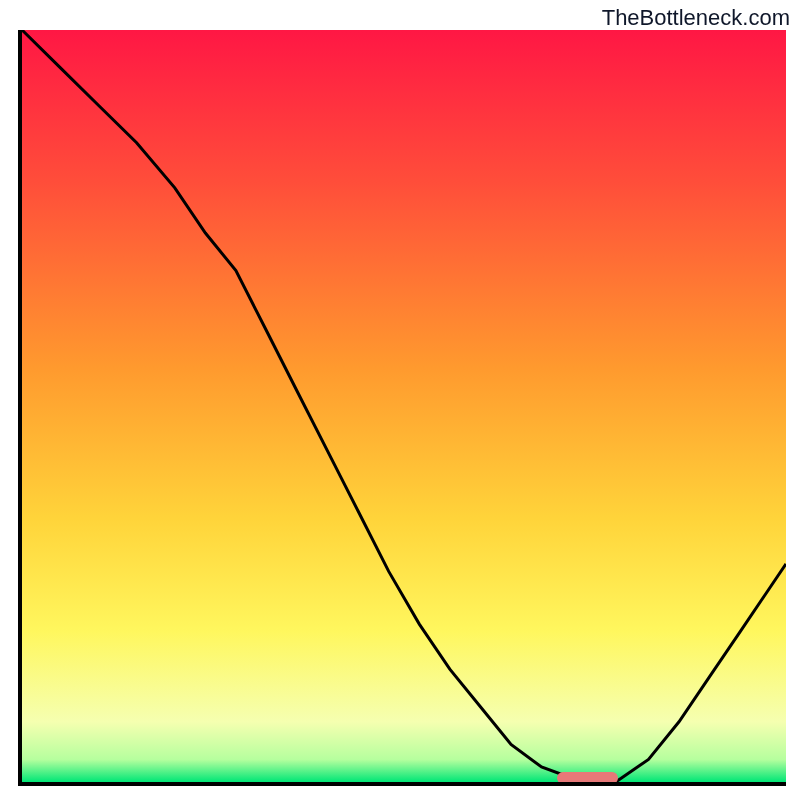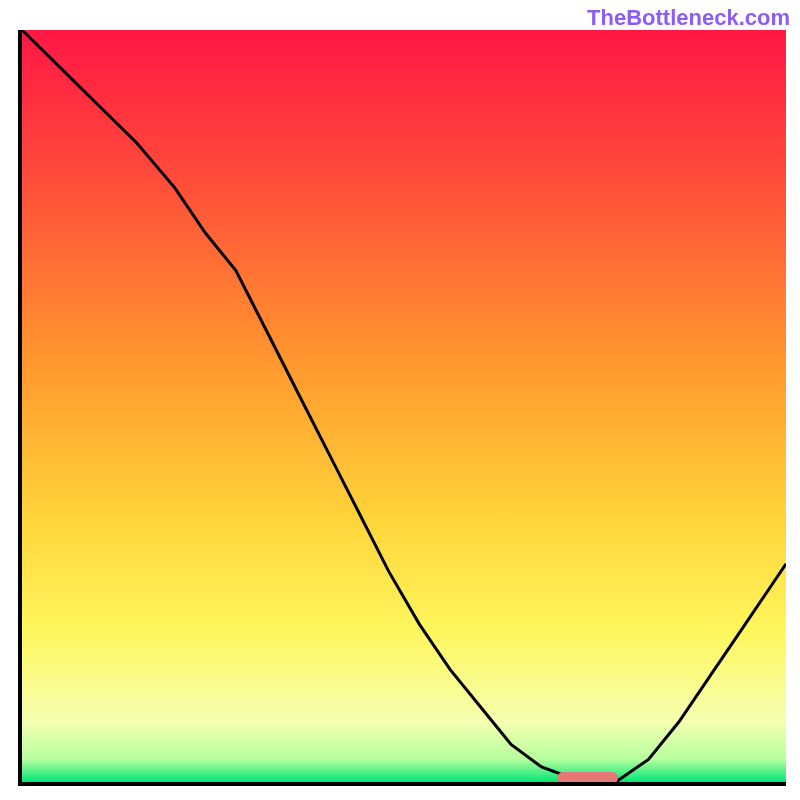--- a/index.html
+++ b/index.html
@@ -13,22 +13,22 @@
   .chart-container {
     position: relative;
     width: 800px;
     height: 800px;
   }
   .watermark {
     position: absolute;
     top: 5px;
     right: 10px;
     font-size: 22px;
-    font-weight: bold;
-    color: #8b5cf6;
+    font-weight: normal;
+    color: #0f172a;
     z-index: 10;
   }
   .plot-area {
     position: absolute;
     top: 30px;
     left: 18px;
     width: 764px;
     height: 752px;
     border-left: 4px solid black;
     border-bottom: 4px solid black;

